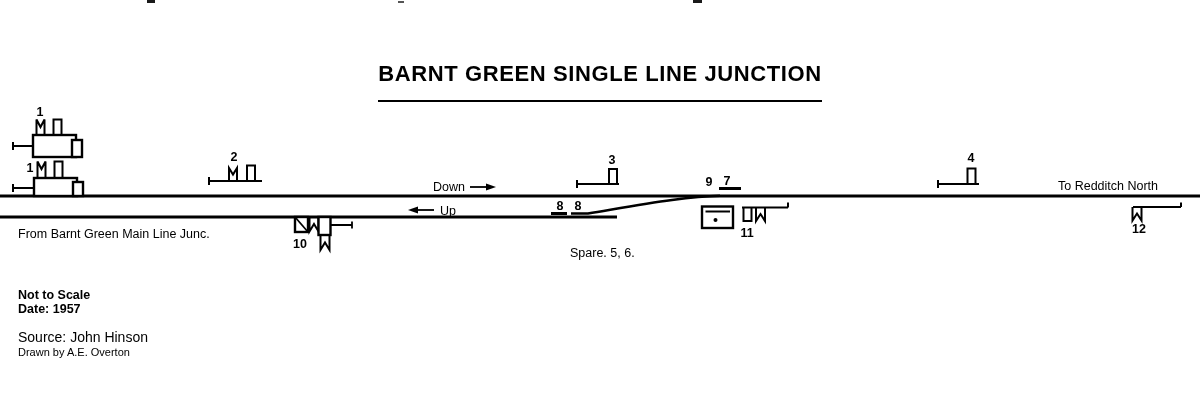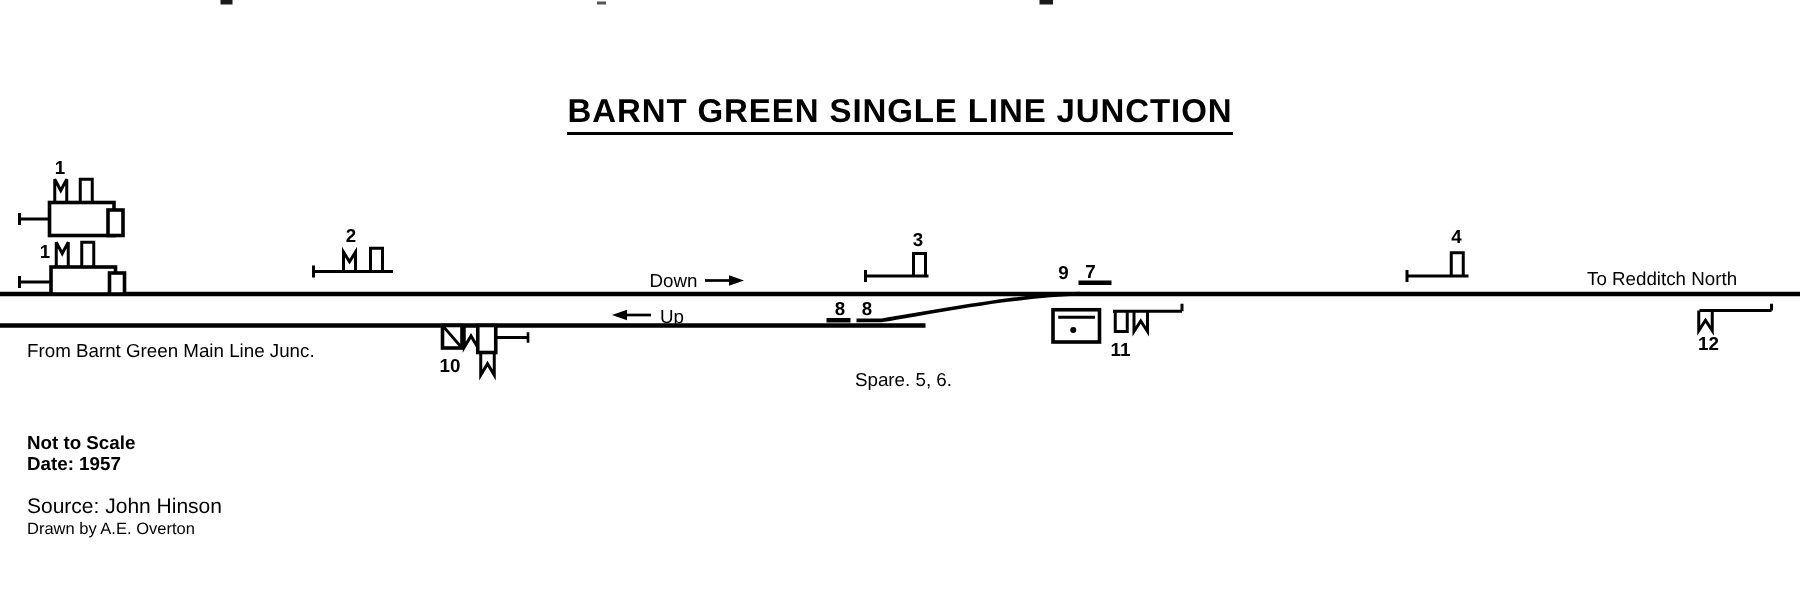--- a/index.html
+++ b/index.html
@@ -3,21 +3,21 @@
 <meta charset="utf-8">
 <style>
   html,body { margin:0; padding:0; background:#ffffff; }
   .stage {
     position:relative; width:1200px; height:408px; background:#ffffff;
     font-family:"Liberation Sans", sans-serif; overflow:hidden;
   }
   .title-wrap { position:absolute; top:61px; left:0; width:100%; text-align:center; }
   .title {
     display:inline-block; font-size:22px; font-weight:700; letter-spacing:0.6px;
-    color:#000; border-bottom:2px solid #000; padding-bottom:1px;
+    color:#000; border-bottom:2px solid #000; padding-bottom:13px;
   }
   svg { position:absolute; top:0; left:0; }
   svg text { fill:#000000; font-family:"Liberation Sans", sans-serif; }
   .num  { font-size:12.5px; font-weight:700; text-anchor:middle; }
   .lbl  { font-size:12.5px; font-weight:400; }
   .foot-bold { font-size:12.5px; font-weight:700; }
   .foot-src  { font-size:14px;  font-weight:400; }
   .foot-sm   { font-size:11px;  font-weight:400; }
   .track { stroke:#000; stroke-width:3; fill:none; }
   .curve { stroke:#000; stroke-width:2.5; fill:none; }

